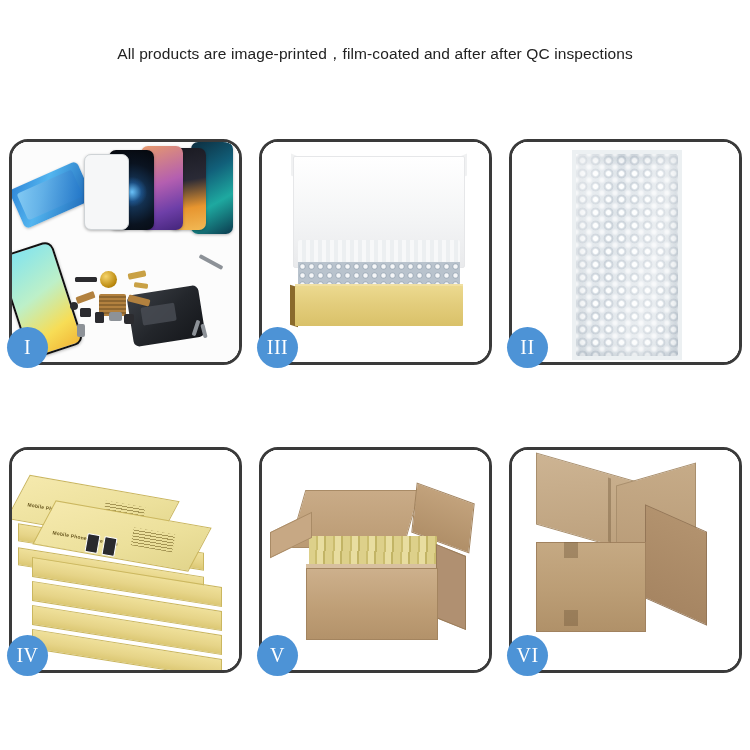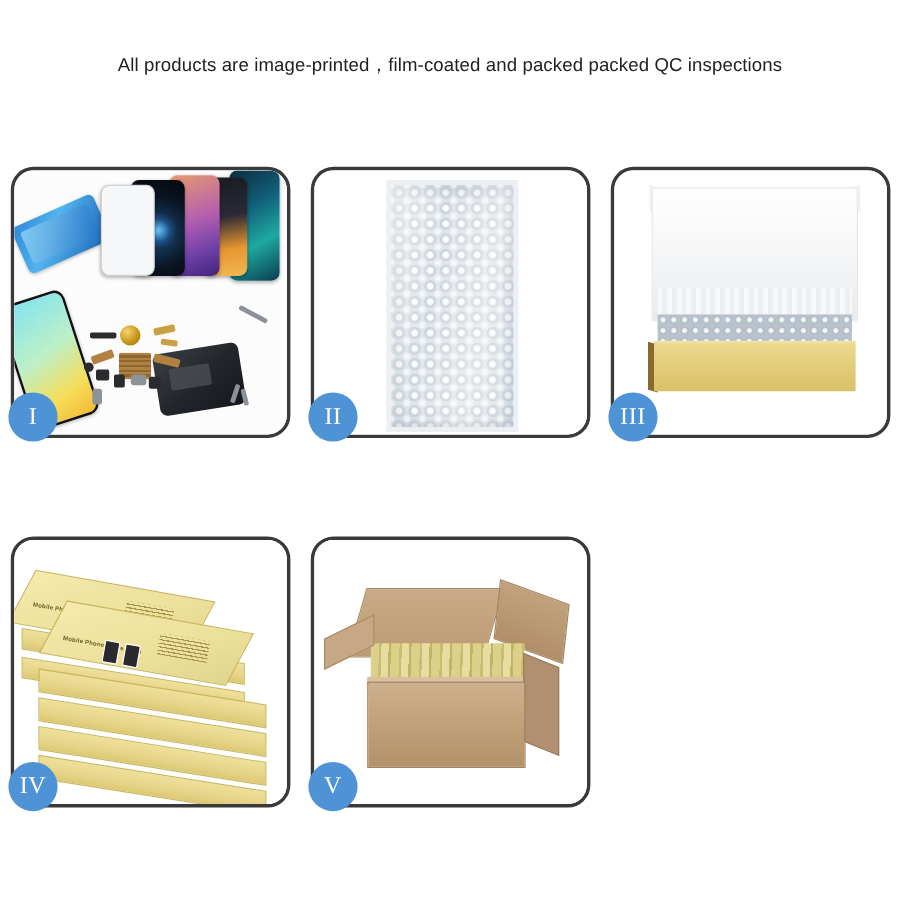--- a/index.html
+++ b/index.html
@@ -347,21 +347,21 @@
   .c6-seam {
     position:absolute; background: rgba(120,95,65,.45);
   }
 </style>
 </head>
 <body>
 
 <div id="page">
 
   <div id="header">
-    <div id="subtitle">All products are image-printed，film-coated and packed packed QC inspections</div>
+    <div id="subtitle">All products are image-printed，film-coated and after after QC inspections</div>
   </div>
 
   <div id="grid">
 
     <div class="panel">
       <div class="panel-inner">
         <div class="p1-bg"></div>
 
         <div class="phone ph-a"></div>
         <div class="phone ph-f"></div>
@@ -388,45 +388,45 @@
         <div class="part dark" style="left:58px;top:160px;width:8px;height:8px;border-radius:50%;"></div>
         <div class="part grey" style="left:182px;top:178px;width:4px;height:16px;transform:rotate(18deg);"></div>
         <div class="part grey" style="left:190px;top:182px;width:4px;height:14px;transform:rotate(-14deg);"></div>
         <div class="part grey" style="left:186px;top:118px;width:26px;height:4px;transform:rotate(28deg);"></div>
       </div>
       <div class="badge">I</div>
     </div>
 
     <div class="panel">
       <div class="panel-inner">
-        <div class="p2-bg"></div>
-        <div class="bubble-sheet"></div>
-        <div class="bubble-wrap"></div>
-        <div class="bubble-sheen"></div>
-      </div>
-      <div class="badge">II</div>
-    </div>
-
-    <div class="panel">
-      <div class="panel-inner">
         <div class="p3-bg"></div>
         <div class="lid-flapL"></div>
         <div class="lid-flapR"></div>
         <div class="lid-back"></div>
         <div class="foam"></div>
         <div class="box3-inner"></div>
         <div class="box3-lip"></div>
         <div class="box3-left"></div>
         <div class="box3-front"></div>
       </div>
       <div class="badge">III</div>
     </div>
 
     <div class="panel">
       <div class="panel-inner">
+        <div class="p2-bg"></div>
+        <div class="bubble-sheet"></div>
+        <div class="bubble-wrap"></div>
+        <div class="bubble-sheen"></div>
+      </div>
+      <div class="badge">II</div>
+    </div>
+
+    <div class="panel">
+      <div class="panel-inner">
         <div class="p4-bg"></div>
         <div class="stack">
 
           <div class="sbox" style="left:0px;  top:70px;  width:186px; height:18px; transform:skewY(9deg);"></div>
           <div class="sbox" style="left:0px;  top:94px;  width:186px; height:18px; transform:skewY(9deg);"></div>
           <div class="sbox" style="left:14px; top:104px; width:190px; height:20px; transform:skewY(9deg);"></div>
           <div class="sbox" style="left:14px; top:128px; width:190px; height:20px; transform:skewY(9deg);"></div>
           <div class="sbox" style="left:14px; top:152px; width:190px; height:20px; transform:skewY(9deg);"></div>
           <div class="sbox" style="left:14px; top:176px; width:190px; height:20px; transform:skewY(9deg);"></div>
 
@@ -453,15 +453,28 @@
         <div class="c5-flapRight"></div>
         <div class="c5-contents"></div>
         <div class="c5-flapLeft"></div>
         <div class="c5-rim"></div>
         <div class="c5-bodyRight"></div>
         <div class="c5-body"></div>
       </div>
       <div class="badge">V</div>
     </div>
 
+    <div class="panel">
+      <div class="panel-inner">
+        <div class="p6-bg"></div>
+        <div class="c6-top"></div>
+        <div class="c6-top2"></div>
+        <div class="c6-side"></div>
+        <div class="c6-front"></div>
+        <div class="c6-seam" style="left:52px; top:92px; width:14px; height:16px;"></div>
+        <div class="c6-seam" style="left:52px; top:160px; width:14px; height:16px;"></div>
+        <div class="c6-seam" style="left:96px; top:28px; width:3px; height:64px; transform:skewY(16deg);"></div>
+      </div>
+      <div class="badge">VI</div>
+    </div>
 
   </div>
 </div>
 
 </body></html>

